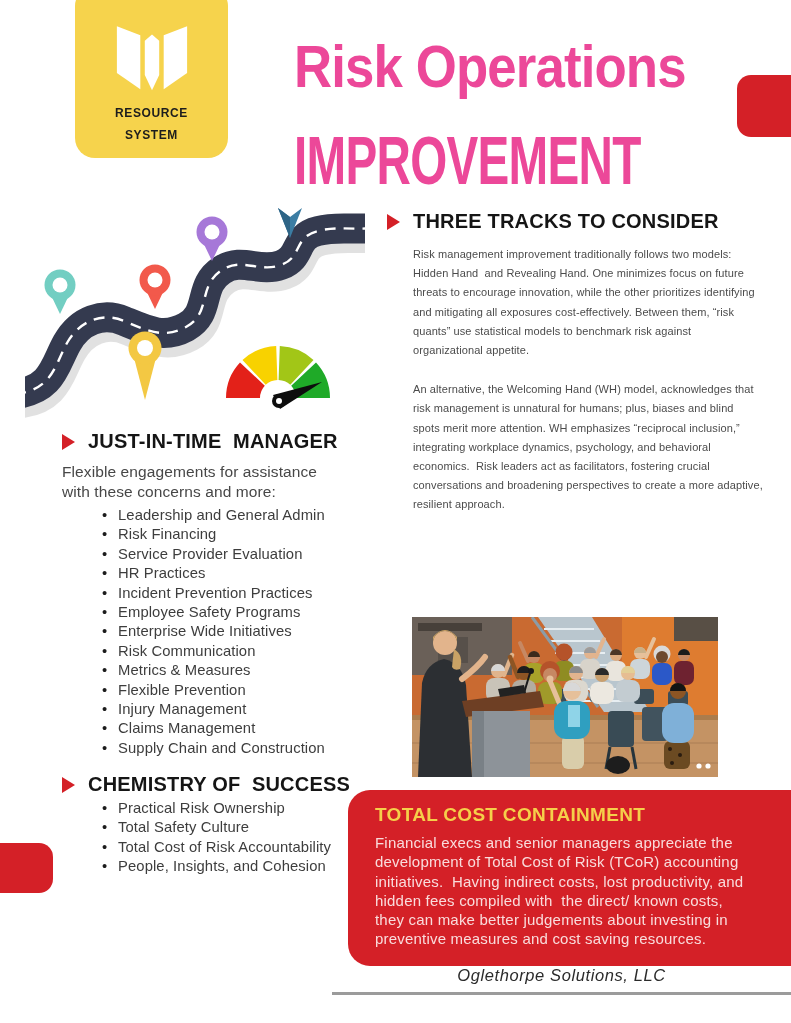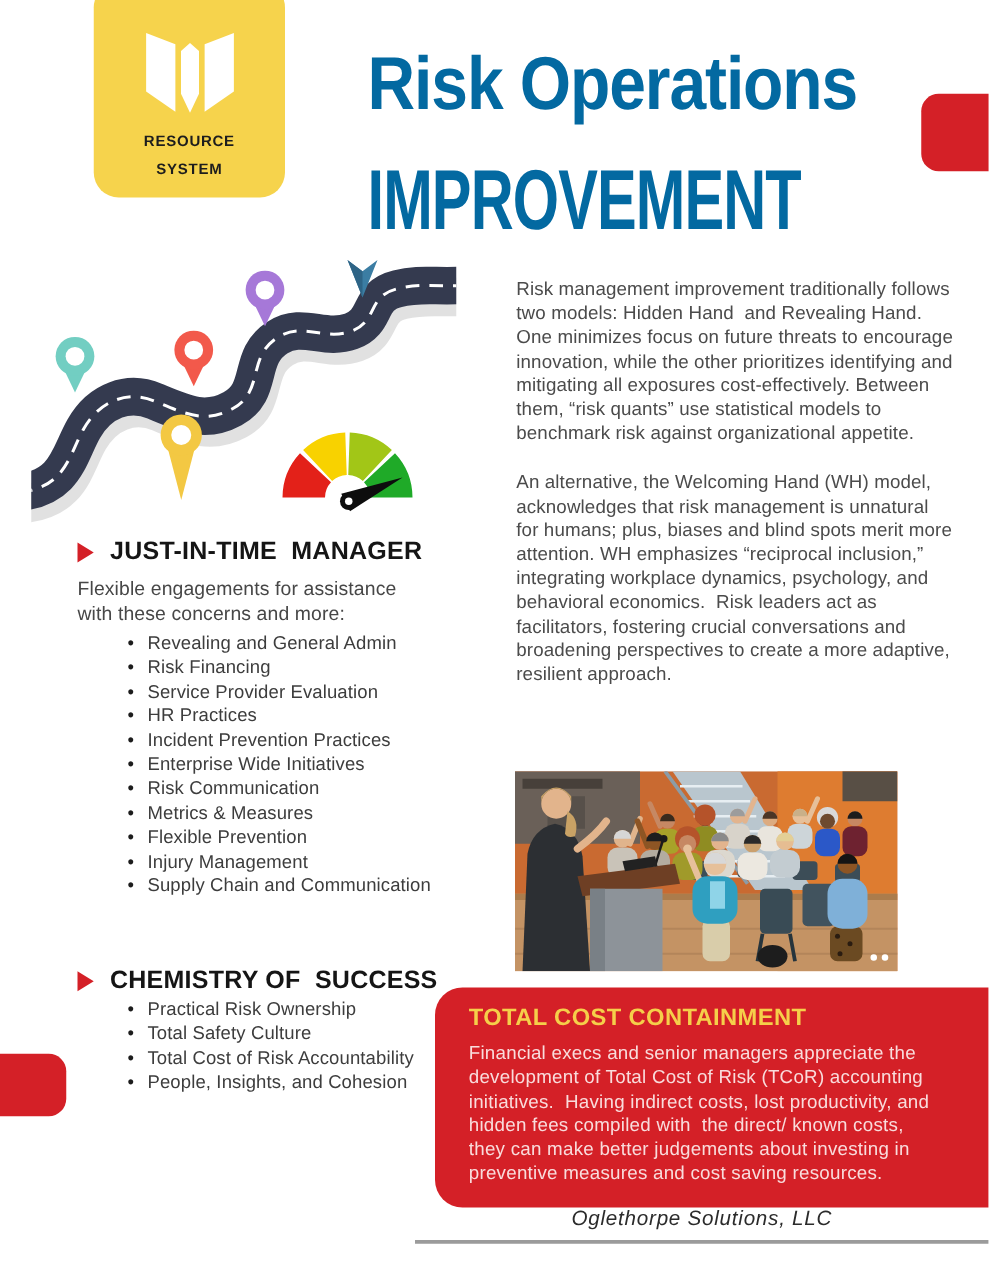--- a/index.html
+++ b/index.html
@@ -18,39 +18,39 @@
   }
   
   .logo{
     position:absolute;left:75px;top:-14px;width:153px;height:172px;
     background:var(--brand-yellow);border-radius:20px;
     display:flex;flex-direction:column;align-items:center;
   }
   .logo svg{margin-top:34px;width:78px;height:72px;display:block;}
   .brand-line{font-weight:700;font-size:12px;letter-spacing:.6px;color:#1d1d1d;line-height:22px;white-space:pre;}
   .brand-line.first{margin-top:10px;}
-  .title{position:absolute;left:294px;top:14px;color:#0369a1;font-weight:700;}
+  .title{position:absolute;left:294px;top:14px;color:#ec4899;font-weight:700;}
   .title .t1{display:block;font-size:60px;line-height:63px;letter-spacing:-1px;transform:scaleX(.88);transform-origin:left top;white-space:pre;}
   .title .t2{display:block;font-size:68px;line-height:70px;margin-top:27px;letter-spacing:-1px;transform:scaleX(.70);transform-origin:left top;white-space:pre;}
   .tab{position:absolute;background:var(--brand-red);}
   .tab-tr{left:737px;top:75px;width:60px;height:62px;border-radius:14px 0 0 14px;}
   .tab-bl{left:-8px;top:843px;width:61px;height:50px;border-radius:0 14px 14px 0;}
   
   .hrow{display:flex;align-items:center;gap:13px;}
   .tri{width:0;height:0;border-top:8px solid transparent;border-bottom:8px solid transparent;border-left:13px solid var(--brand-red);flex:none;}
   h2{font-size:20px;font-weight:700;color:var(--heading-text);margin:0;letter-spacing:.2px;white-space:pre;}
   .pre{white-space:pre-wrap;}
   .intro{font-size:15.5px;line-height:20px;color:#474747;margin:9px 0 4px 0;letter-spacing:.1px;}
   ul.blist{list-style:none;margin:3px 0 0 40px;padding:0;font-size:14.8px;color:#3d3d3d;}
   ul.blist li{line-height:19.4px;position:relative;padding-left:16px;letter-spacing:.1px;}
   ul.blist li::before{content:"\2022";position:absolute;left:0;top:0;color:#1c1c1c;}
   .sec-jit{position:absolute;left:62px;top:430px;width:315px;}
   .sec-chem{position:absolute;left:62px;top:773px;width:315px;}
   .sec-tracks{position:absolute;left:387px;top:210px;width:382px;}
-  .sec-tracks p{font-size:15px;line-height:19.2px;color:#4b4b4b;margin:12px 0 0 26px;width:350px;letter-spacing:.1px;}
+  .sec-tracks p{font-size:11px;line-height:19.2px;color:#4b4b4b;margin:12px 0 0 26px;width:350px;letter-spacing:.1px;}
   .sec-tracks p + p{margin-top:20px;}
   
   .roadmap{position:absolute;left:25px;top:198px;width:340px;height:225px;}
   .photo{position:absolute;left:412px;top:617px;width:306px;height:160px;display:block;}
   
   .tcc{
     position:absolute;left:348px;top:790px;width:443px;height:176px;box-sizing:border-box;
     background:var(--brand-red);border-radius:22px 0 0 22px;padding:14px 36px 0 27px;
   }
   .tcc h3{margin:0;font-size:19px;font-weight:700;color:var(--tcc-heading);letter-spacing:.3px;}
@@ -128,49 +128,55 @@
 
   <section class="sec-jit">
     <div class="hrow">
       <span class="tri"></span>
       <h2>JUST-IN-TIME  MANAGER</h2>
     </div>
     <p class="intro pre">Flexible engagements for assistance
 with these concerns and more:</p>
     <ul class="blist">
 
-    <li>Revealing and General Admin</li>
+    <li>Leadership and General Admin</li>
         <li>Risk Financing</li>
         <li>Service Provider Evaluation</li>
         <li>HR Practices</li>
         <li>Incident Prevention Practices</li>
+        <li>Employee Safety Programs</li>
         <li>Enterprise Wide Initiatives</li>
         <li>Risk Communication</li>
         <li>Metrics &amp; Measures</li>
         <li>Flexible Prevention</li>
         <li>Injury Management</li>
-        <li>Supply Chain and Communication</li>
+        <li>Claims Management</li>
+        <li>Supply Chain and Construction</li>
       </ul>
   </section>
 
   <section class="sec-chem">
     <div class="hrow">
       <span class="tri"></span>
       <h2>CHEMISTRY OF  SUCCESS</h2>
     </div>
     <ul class="blist">
 
     <li>Practical Risk Ownership</li>
         <li>Total Safety Culture</li>
         <li>Total Cost of Risk Accountability</li>
         <li>People, Insights, and Cohesion</li>
       </ul>
   </section>
 
   <section class="sec-tracks">
+    <div class="hrow">
+      <span class="tri"></span>
+      <h2>THREE TRACKS TO CONSIDER</h2>
+    </div>
     <p class="pre">Risk management improvement traditionally follows two models: Hidden Hand  and Revealing Hand. One minimizes focus on future threats to encourage innovation, while the other prioritizes identifying and mitigating all exposures cost-effectively. Between them, “risk quants” use statistical models to benchmark risk against organizational appetite.</p>
     <p class="pre">An alternative, the Welcoming Hand (WH) model, acknowledges that risk management is unnatural for humans; plus, biases and blind spots merit more attention. WH emphasizes “reciprocal inclusion,” integrating workplace dynamics, psychology, and behavioral economics.  Risk leaders act as facilitators, fostering crucial conversations and broadening perspectives to create a more adaptive, resilient approach.</p>
   </section>
 
   <svg class="photo" viewBox="0 0 306 160" aria-hidden="true">
     <rect width="306" height="160" fill="#c96a31"></rect>
     <rect x="210" width="96" height="160" fill="#de7c30"></rect>
     <rect x="0" width="100" height="58" fill="#6a6058"></rect>
     <rect x="6" y="6" width="64" height="8" fill="#47403a"></rect>
     <rect x="26" y="20" width="30" height="26" fill="#57504a"></rect>

